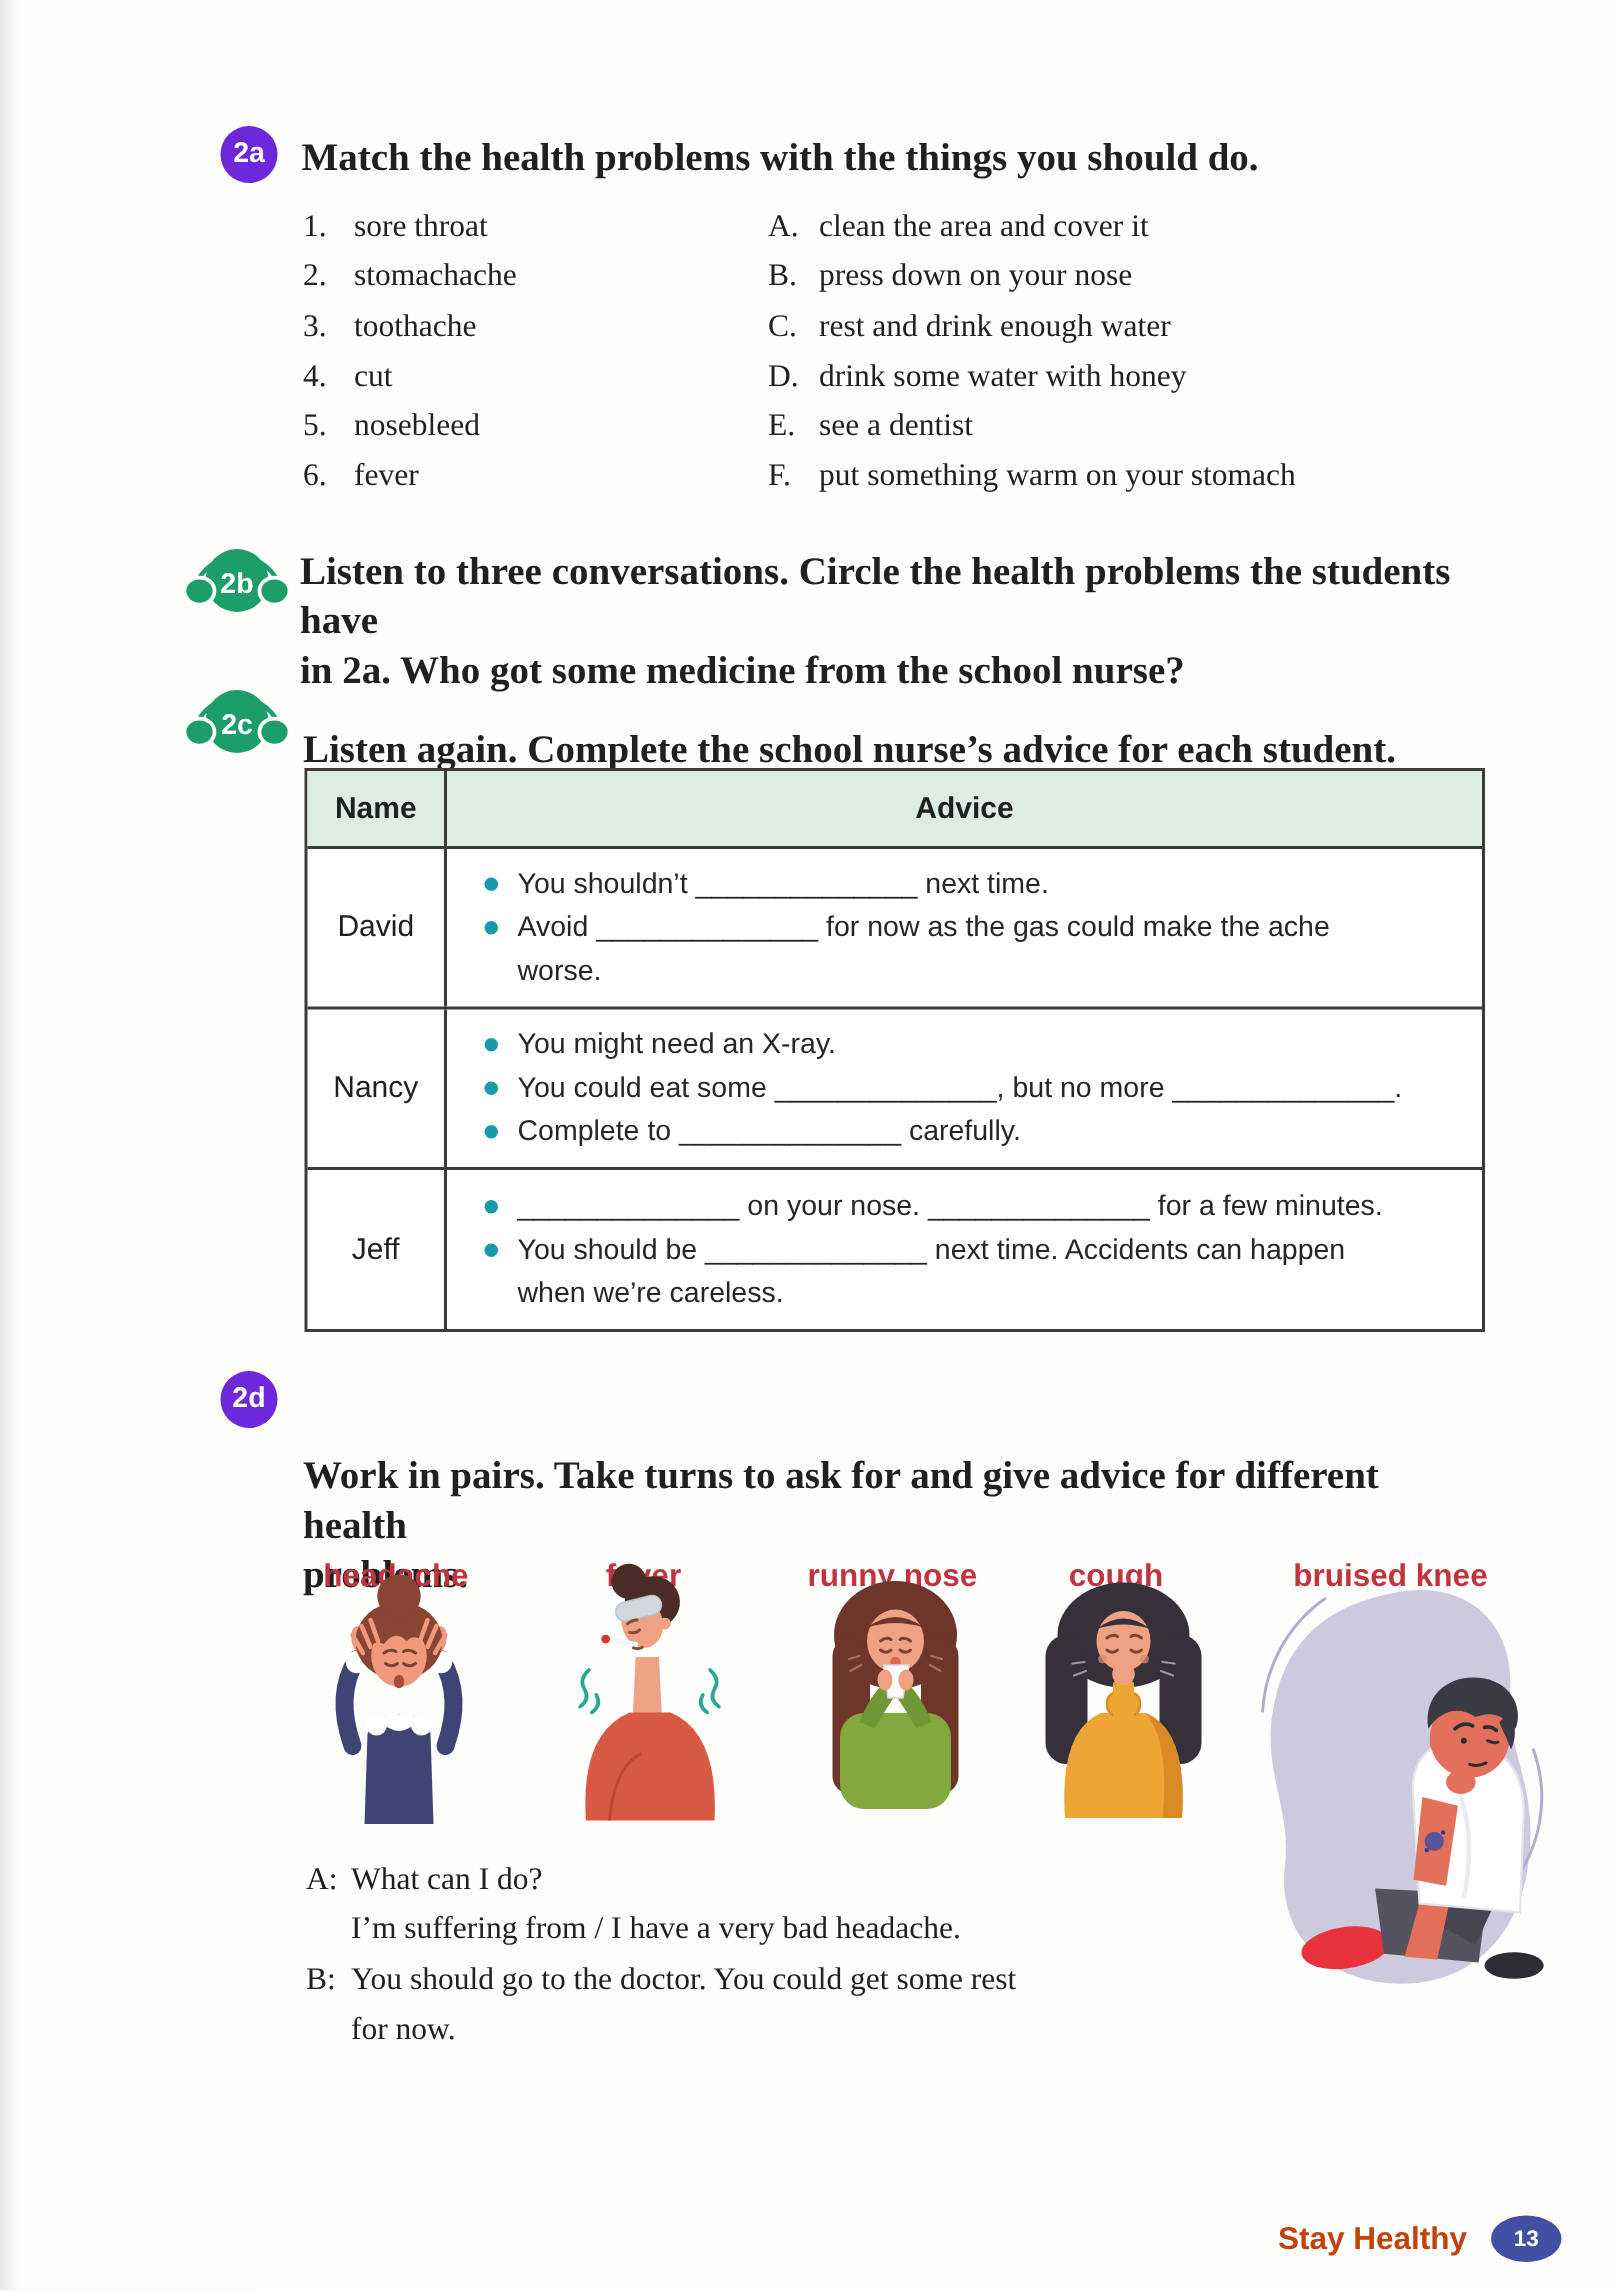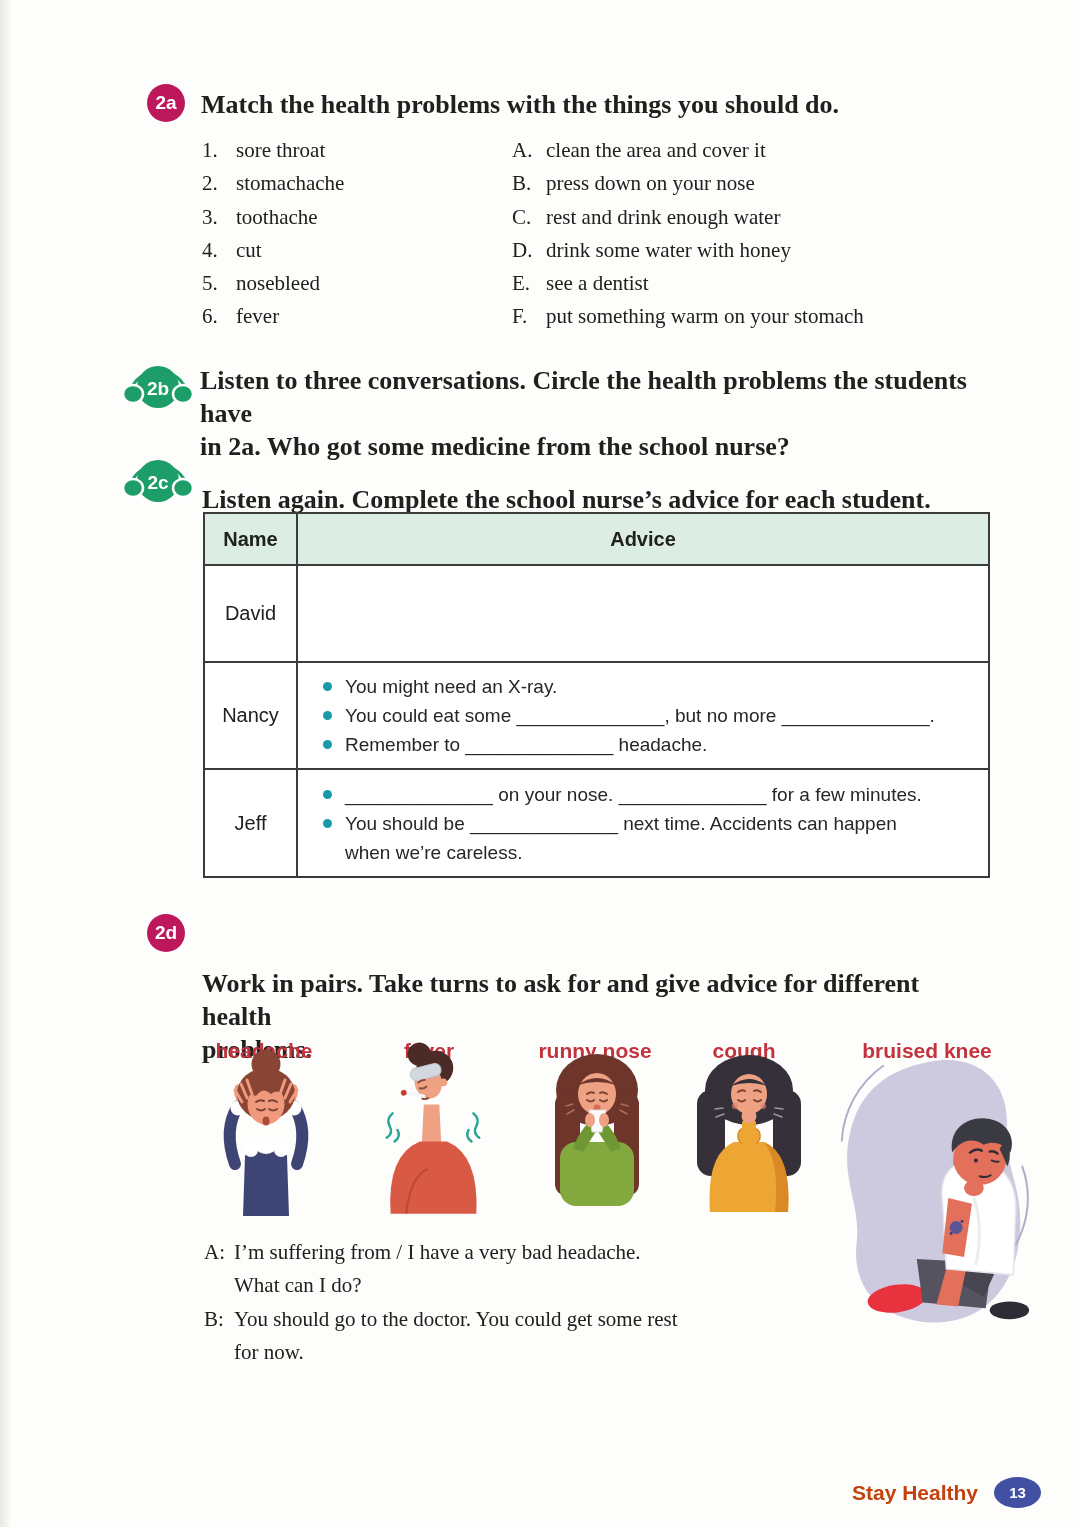--- a/index.html
+++ b/index.html
@@ -2,21 +2,21 @@
 <html><head>
 <meta charset="utf-8">
 <style>
   html,body{margin:0;padding:0;background:#f3f3f1;}
   .page{position:relative;width:1080px;height:1527px;background:#fdfdfc;overflow:hidden;
         font-family:"Liberation Serif",serif;color:#20201e;}
   .edge{position:absolute;left:0;top:0;width:12px;height:100%;
         background:linear-gradient(90deg,#e7e7e4,rgba(255,255,255,0));}
 
   
-  .badge{position:absolute;width:38px;height:38px;border-radius:50%;background:#be185d;
+  .badge{position:absolute;width:38px;height:38px;border-radius:50%;background:#6d28d9;
          color:#fff;font:bold 19px/38px "Liberation Sans",sans-serif;text-align:center;}
   .hp-badge{position:absolute;width:72px;height:60px;}
 
   
   .h{position:absolute;font-weight:bold;font-size:26px;line-height:33px;}
 
   
   .mlist{position:absolute;list-style:none;margin:0;padding:0;font-size:21px;}
   .mlist li{height:33.3px;line-height:33.3px;display:flex;}
   .m-num{width:34px;flex:none;}
@@ -142,41 +142,56 @@
   <div class="h" style="left:202px;top:483px;">Listen again. Complete the school nurse’s advice for each student.</div>
 
   <div class="nurse-table">
     <div class="t-row header">
       <div class="t-name">Name</div>
       <div class="t-advice">Advice</div>
     </div>
 
     <div class="t-row r-david">
       <div class="t-name">David</div>
+      <div class="t-advice">
+        <div class="adv-item">
+          <span class="dot"></span>
+          <div>
+            <span class="ln">You shouldn’t ______________ next time.</span>
+          </div>
+        </div>
+        <div class="adv-item">
+          <span class="dot"></span>
+          <div>
+            <span class="ln">Avoid ______________ for now as the gas could make the ache</span>
+            <span class="ln">worse.</span>
+          </div>
+        </div>
+      </div>
     </div>
 
     <div class="t-row r-nancy">
       <div class="t-name">Nancy</div>
       <div class="t-advice">
         <div class="adv-item">
           <span class="dot"></span>
           <div>
             <span class="ln">You might need an X-ray.</span>
           </div>
         </div>
         <div class="adv-item">
           <span class="dot"></span>
           <div>
             <span class="ln">You could eat some ______________, but no more ______________.</span>
           </div>
         </div>
         <div class="adv-item">
           <span class="dot"></span>
           <div>
-            <span class="ln">Remember to ______________ headache.</span>
+            <span class="ln">Complete to ______________ carefully.</span>
           </div>
         </div>
       </div>
     </div>
 
     <div class="t-row r-jeff">
       <div class="t-name">Jeff</div>
       <div class="t-advice">
         <div class="adv-item">
           <span class="dot"></span>
@@ -308,22 +323,22 @@
     <path d="M166 103 q5 -1 8 2" stroke="#2e2c34" stroke-width="2.5" fill="none" stroke-linecap="round"></path>
     <circle cx="152" cy="112" r="2" fill="#2e2c34"></circle>
     <path d="M168 112 q4 2 7 1" stroke="#2e2c34" stroke-width="2" fill="none" stroke-linecap="round"></path>
     <path d="M156 128 q6 2 11 -1" stroke="#2e2c34" stroke-width="2" fill="none" stroke-linecap="round"></path>
   </svg>
 
   <div class="dialogue">
     <div class="d-entry">
       <span class="d-mark">A:</span>
       <div>
+        <span class="ln">What can I do?</span>
         <span class="ln">I’m suffering from / I have a very bad headache.</span>
-        <span class="ln">What can I do?</span>
       </div>
     </div>
     <div class="d-entry">
       <span class="d-mark">B:</span>
       <div>
         <span class="ln">You should go to the doctor. You could get some rest</span>
         <span class="ln">for now.</span>
       </div>
     </div>
   </div>

